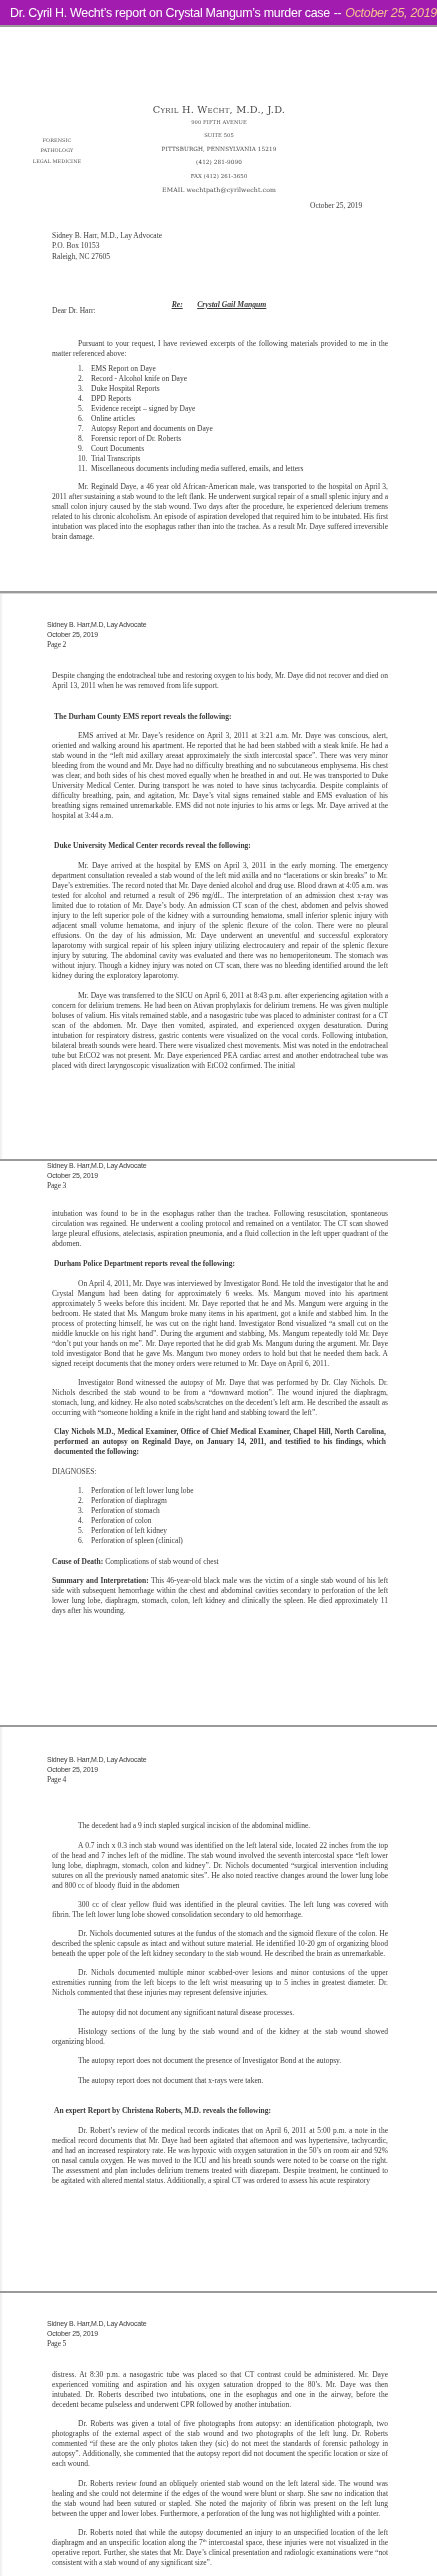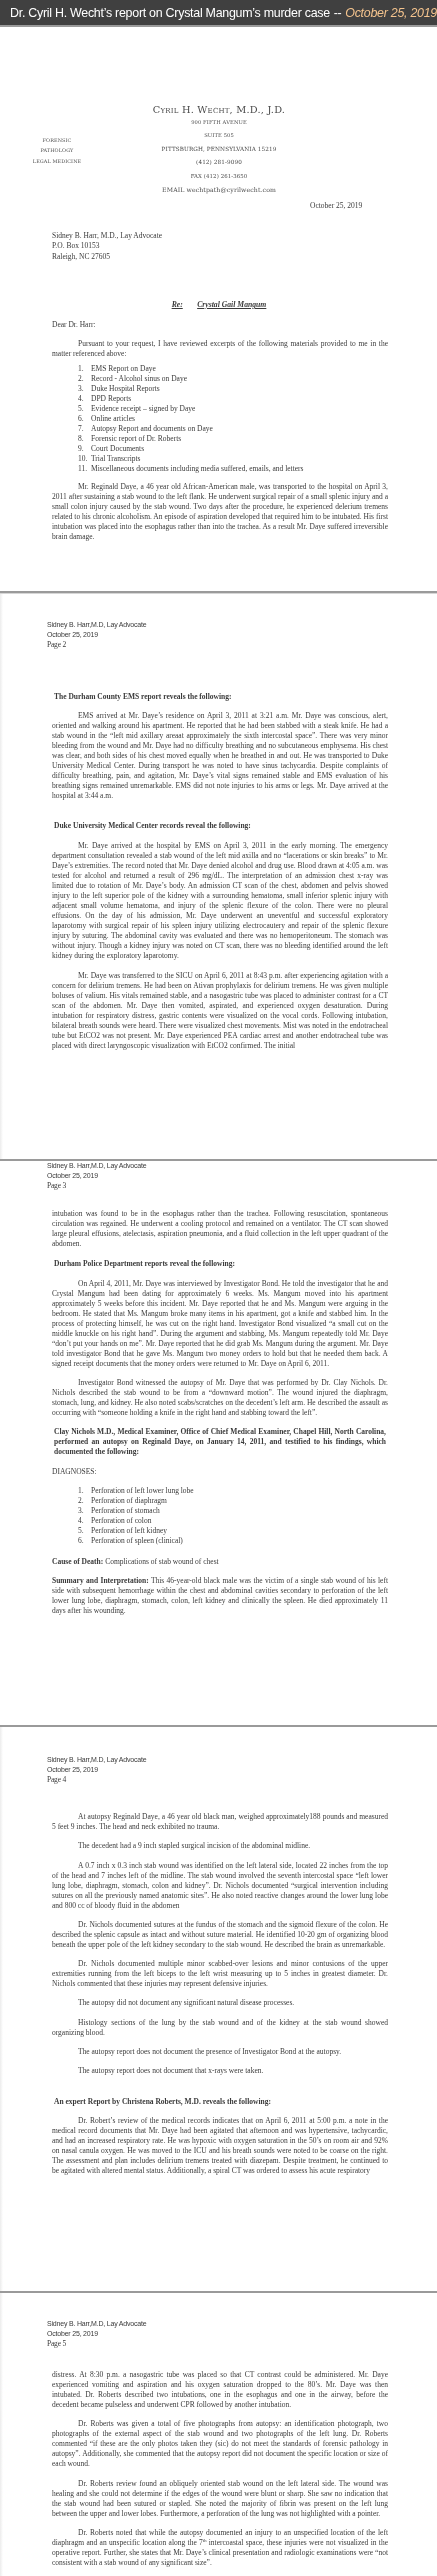--- a/index.html
+++ b/index.html
@@ -1,17 +1,17 @@
 <!DOCTYPE html>
 <html style="font-size:8.2px"><head>
 <meta charset="utf-8">
 <style>
   html, body { margin: 0; padding: 0; background: #ffffff; }
   body { width: 438px; height: 2860px; position: relative; overflow: hidden; font-family: "Liberation Serif", serif; color: #3a3a3a; }
-  .topbar { position: absolute; left: 0; top: 0; width: 438px; height: 25px; background: #404040; display: flex; align-items: center; }
+  .topbar { position: absolute; left: 0; top: 0; width: 438px; height: 25px; background: #a21caf; display: flex; align-items: center; }
   .topbar .title { font-family: "Liberation Sans", sans-serif; font-size: 13.4px; color: #ffffff; margin-left: 10.3px; letter-spacing: -0.3px; white-space: nowrap; transform: scaleX(0.93); transform-origin: left center; }
   .topbar .sep { margin: 0 4.1px; }
   .topbar .date { font-style: italic; }
   .page { position: absolute; left: 0; width: 438px; background: #ffffff; }
   .page-sep { position: absolute; left: 0; width: 438px; height: 1.5px; background: #9a9a9a; border-bottom: 0.5px solid #d6d6d6; }
   .page-shadow { position: absolute; left: 0; top: 0; width: 3.1px; height: 100%; background: linear-gradient(to right, #ececec, #ffffff); }
   .text { position: absolute; left: 52px; width: 336px; font-size: 7.5px; line-height: 16px; text-align: justify; }
   .p { margin: 0; text-indent: 26px; }
   .p.noindent { text-indent: 0; }
   .heading { font-weight: bold; margin: 2px; }
@@ -64,32 +64,32 @@
   <div class="addr" style="top:204px">
     <div style="line-height:10.3px">Sidney B. Harr, M.D., Lay Advocate</div>
     <div style="line-height:10.3px">P.O. Box 10153</div>
     <div style="line-height:10.3px">Raleigh, NC 27605</div>
   </div>
 
   <div class="re" style="top:273px">
     <span>Re:</span><span class="re-gap"></span><span>Crystal Gail Mangum</span>
   </div>
 
-  <div class="salutation" style="top:293px">Dear Dr. Harr:</div>
+  <div class="salutation" style="top:279px">Dear Dr. Harr:</div>
 
   <div class="text" style="top:312px">
     <p class="p" style="line-height:9.8px">Pursuant to your request, I have reviewed excerpts of the following materials provided to me in the matter referenced above:</p>
     <ol class="list" style="margin-top:5.2px">
       <li style="line-height:10px">
           <span class="num">1.</span>
           <span>EMS Report on Daye</span>
         </li>
       <li style="line-height:10px">
           <span class="num">2.</span>
-          <span>Record - Alcohol sinus on Daye</span>
+          <span>Record - Alcohol knife on Daye</span>
         </li>
       <li style="line-height:10px">
           <span class="num">3.</span>
           <span>Duke Hospital Reports</span>
         </li>
       <li style="line-height:10px">
           <span class="num">4.</span>
           <span>DPD Reports</span>
         </li>
       <li style="line-height:10px">
@@ -127,20 +127,21 @@
 <div class="page-sep" style="top:591px"></div>
 
 <div class="page" style="top:594px;height:565px;">
   <div class="page-shadow"></div>
   <div class="page-header" style="top:26px">
     <div style="line-height:9.8px">Sidney B. Harr,M.D, Lay Advocate</div>
     <div style="line-height:9.8px">October 25, 2019</div>
     <div class="pg" style="line-height:9.8px">Page 2</div>
   </div>
   <div class="text" style="top:77px">
+    <p class="p noindent" style="line-height:10px">Despite changing the endotracheal tube and restoring oxygen to his body, Mr. Daye did not recover and died on April 13, 2011 when he was removed from life support.</p>
     <p class="heading" style="margin-top:20.6px;line-height:10px">The Durham County EMS report reveals the following:</p>
     <p class="p" style="margin-top:9.3px;line-height:10px">EMS arrived at Mr. Daye’s residence on April 3, 2011 at 3:21 a.m.  Mr. Daye was conscious, alert, oriented and walking around his apartment. He reported that he had been stabbed with a steak knife. He had a stab wound in the “left mid axillary areaat approximately the sixth intercostal space”. There was very minor bleeding from the wound and Mr. Daye had no difficulty breathing and no subcutaneous emphysema. His chest was clear, and both sides of his chest moved equally when he breathed in and out. He was transported to Duke University Medical Center. During transport he was noted to have sinus tachycardia. Despite complaints of difficulty breathing, pain, and agitation, Mr. Daye’s vital signs remained stable and EMS evaluation of his breathing signs remained unremarkable. EMS did not note injuries to his arms or legs. Mr. Daye arrived at the hospital at 3:44 a.m.</p>
     <p class="heading" style="margin-top:20.6px;line-height:10px">Duke University Medical Center records reveal the following:</p>
     <p class="p" style="margin-top:9.3px;line-height:10px">Mr. Daye arrived at the hospital by EMS on April 3, 2011 in the early morning.  The emergency department consultation revealed a stab wound of the left mid axilla and no “lacerations or skin breaks” to Mr. Daye’s extremities. The record noted that Mr. Daye denied alcohol and drug use. Blood drawn at 4:05 a.m. was tested for alcohol and returned a result of 296 mg/dL. The interpretation of an admission chest x-ray was limited due to rotation of Mr. Daye’s body. An admission CT scan of the chest, abdomen and pelvis showed injury to the left superior pole of the kidney with a surrounding hematoma, small inferior splenic injury with adjacent small volume hematoma, and injury of the splenic flexure of the colon. There were no pleural effusions. On the day of his admission, Mr. Daye underwent an uneventful and successful exploratory laparotomy with surgical repair of his spleen injury utilizing electrocautery and repair of the splenic flexure injury by suturing. The abdominal cavity was evaluated and there was no hemoperitoneum. The stomach was without injury. Though a kidney injury was noted on CT scan, there was no bleeding identified around the left kidney during the exploratory laparotomy.</p>
     <p class="p" style="margin-top:9.8px;line-height:10px">Mr. Daye was transferred to the SICU on April 6, 2011 at 8:43 p.m. after experiencing agitation with a concern for delirium tremens. He had been on Ativan prophylaxis for delirium tremens. He was given multiple boluses of valium. His vitals remained stable, and a nasogastric tube was placed to administer contrast for a CT scan of the abdomen. Mr. Daye then vomited, aspirated, and experienced oxygen desaturation. During intubation for respiratory distress, gastric contents were visualized on the vocal cords. Following intubation, bilateral breath sounds were heard.  There were visualized chest movements.  Mist was noted in the endotracheal tube but EtCO2 was not present. Mr. Daye experienced PEA cardiac arrest and another endotracheal tube was placed with direct laryngoscopic visualization with EtCO2 confirmed.  The initial</p>
   </div>
 </div>
 <div class="page-sep" style="top:1159px"></div>
 
 <div class="page" style="top:1161px;height:564px;">
@@ -189,23 +190,23 @@
 <div class="page-sep" style="top:1725px"></div>
 
 <div class="page" style="top:1727px;height:564px;">
   <div class="page-shadow"></div>
   <div class="page-header" style="top:28px">
     <div style="line-height:9.8px">Sidney B. Harr,M.D, Lay Advocate</div>
     <div style="line-height:9.8px">October 25, 2019</div>
     <div class="pg" style="line-height:9.8px">Page 4</div>
   </div>
   <div class="text" style="top:85px">
-    <p class="p" style="line-height:10px">At autopsy Reginald Daye, a 46 year old black man, weighed approximately188 pounds and measured 5 feet 9 inches.  The head and neck exhibited no trauma.</p>
     <p class="p" style="margin-top:9.3px;line-height:10px">The decedent had a 9 inch stapled surgical incision of the abdominal midline.</p>
     <p class="p" style="margin-top:9.3px;line-height:10px">A 0.7 inch x 0.3 inch stab wound was identified on the left lateral side, located 22 inches from the top of the head and 7 inches left of the midline.  The stab wound involved the seventh intercostal space “left lower lung lobe, diaphragm, stomach, colon and kidney”. Dr. Nichols documented “surgical intervention including sutures on all the previously named anatomic sites”. He also noted reactive changes around the lower lung lobe and 800 cc of bloody fluid in the abdomen</p>
+    <p class="p" style="margin-top:9.3px;line-height:10px">300 cc of clear yellow fluid was identified in the pleural cavities. The left lung was covered with fibrin. The left lower lung lobe showed consolidation secondary to old hemorrhage.</p>
     <p class="p" style="margin-top:9.3px;line-height:10px">Dr. Nichols documented sutures at the fundus of the stomach and the sigmoid flexure of the colon. He described the splenic capsule as intact and without suture material. He identified 10-20 gm of organizing blood beneath the upper pole of the left kidney secondary to the stab wound. He described the brain as unremarkable.</p>
     <p class="p" style="margin-top:9.3px;line-height:10px">Dr. Nichols documented multiple minor scabbed-over lesions and minor contusions of the upper extremities running from the left biceps to the left wrist measuring up to 5 inches in greatest diameter. Dr. Nichols commented that these injuries may represent defensive injuries.</p>
     <p class="p" style="margin-top:9.3px;line-height:10px">The autopsy did not document any significant natural disease processes.</p>
     <p class="p" style="margin-top:9.3px;line-height:10px">Histology sections of the lung by the stab wound and of the kidney at the stab wound showed organizing blood.</p>
     <p class="p" style="margin-top:9.3px;line-height:10px">The autopsy report does not document the presence of Investigator Bond at the autopsy.</p>
     <p class="p" style="margin-top:9.3px;line-height:10px">The autopsy report does not document that x-rays were taken.</p>
     <p class="heading" style="margin-top:20.6px;line-height:10px">An expert Report by Christena Roberts, M.D. reveals the following:</p>
     <p class="p" style="margin-top:9.3px;line-height:10px">Dr. Robert’s review of the medical records indicates that on April 6, 2011 at 5:00 p.m. a note in the medical record documents that Mr. Daye had been agitated that afternoon and was hypertensive, tachycardic, and had an increased respiratory rate. He was hypoxic with oxygen saturation in the 50’s on room air and 92% on nasal canula oxygen. He was moved to the ICU and his breath sounds were noted to be coarse on the right. The assessment and plan includes delirium tremens treated with diazepam. Despite treatment, he continued to be agitated with altered mental status. Additionally, a spiral CT was ordered to assess his acute respiratory</p>
   </div>
 </div>

